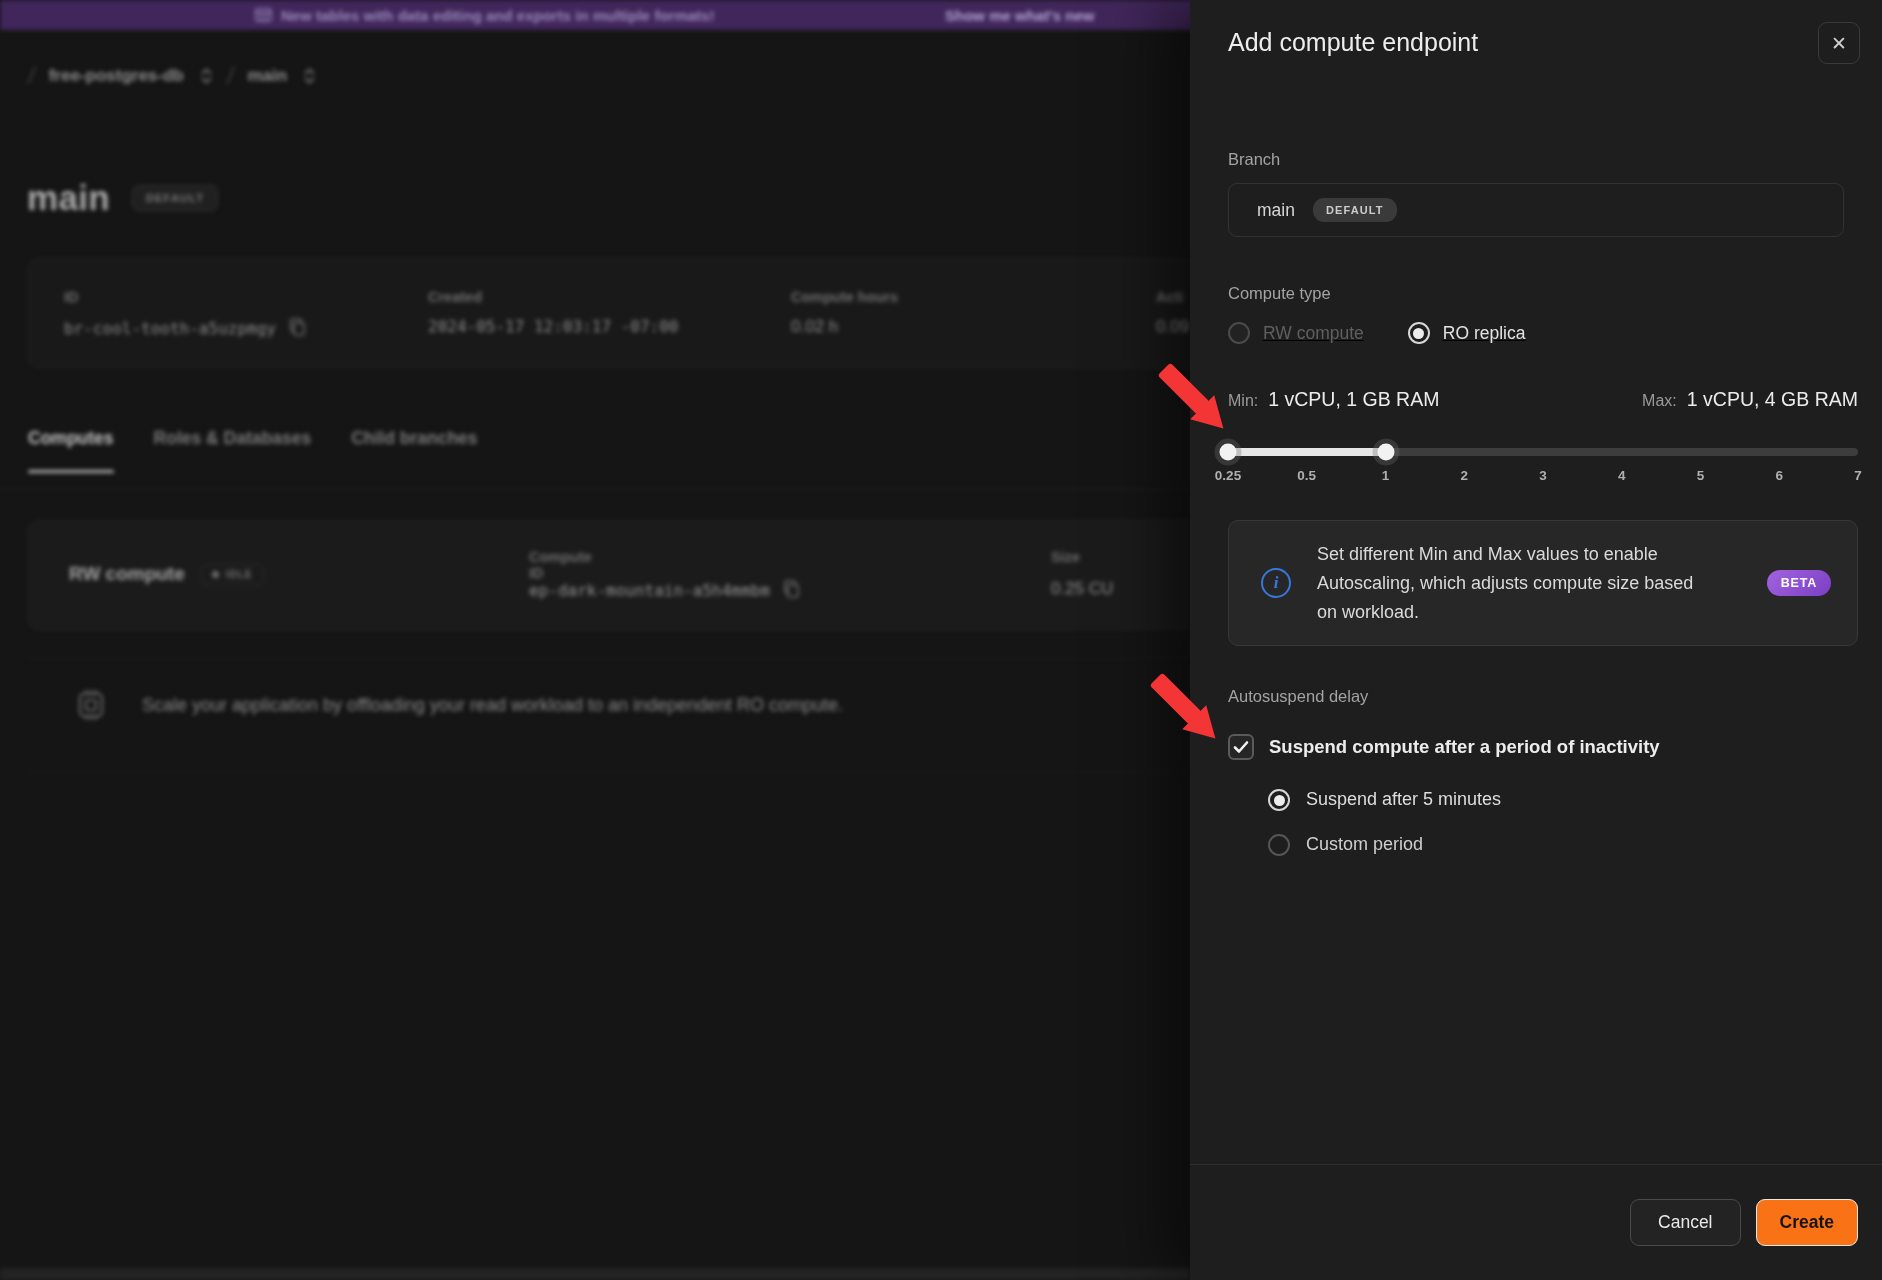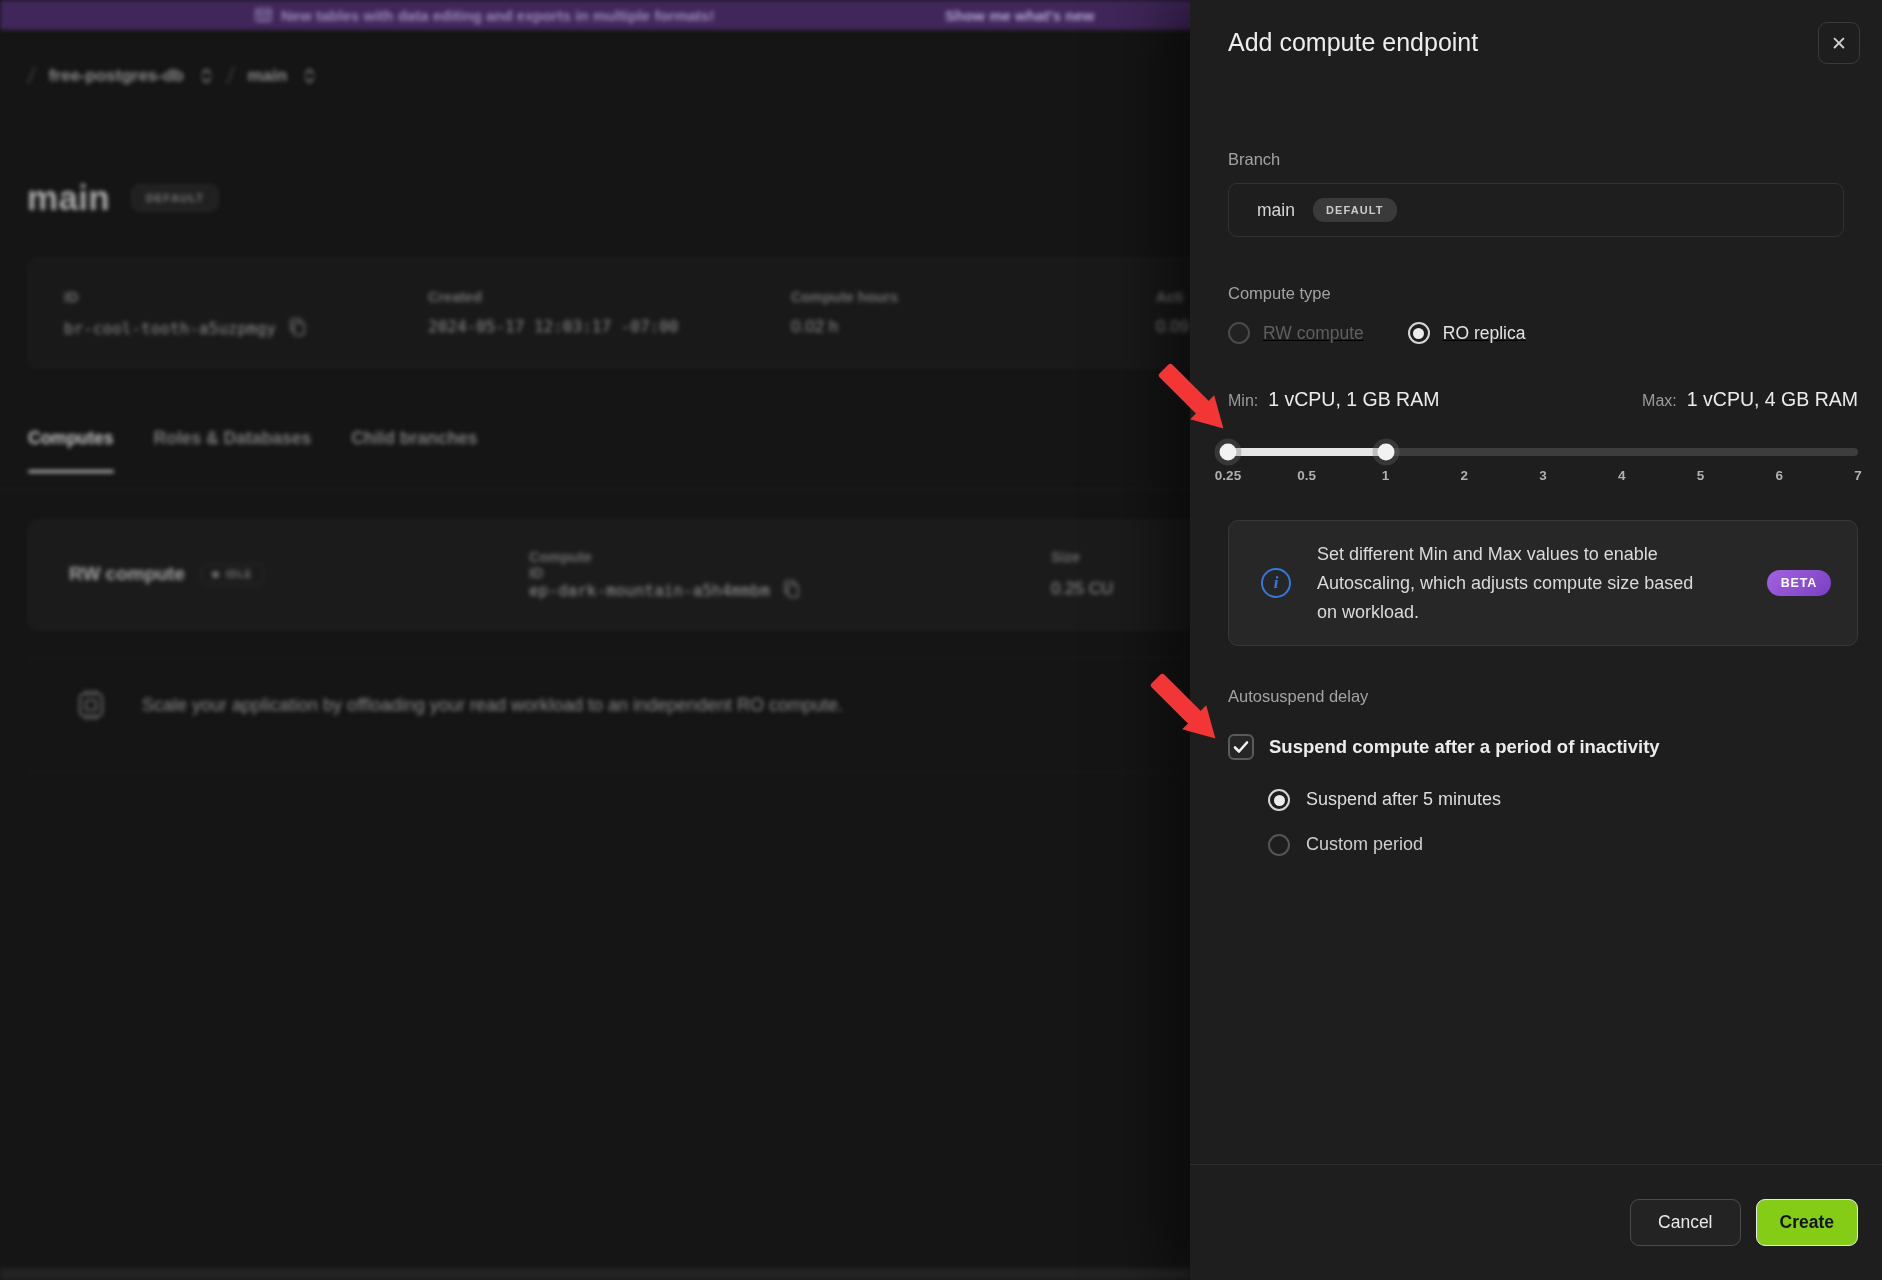--- a/index.html
+++ b/index.html
@@ -106,21 +106,21 @@
   .checkbox-label { font-size:18.5px; font-weight:700; color:#ececec; }
   .suspend-opt { position:absolute; left:78px; display:flex; align-items:flex-start; gap:16px; cursor:pointer; }
   .suspend-opt .label-on { font-size:18px; color:#dedede; }
   .suspend-opt .label-off { font-size:18px; color:#cecece; }
   .radio.off2 { border:2px solid #555; background:transparent; }
 
   .panel-footer { position:absolute; left:0; right:0; bottom:0; height:116px; border-top:1px solid #2e2e2e;
     display:flex; align-items:center; justify-content:flex-end; gap:15px; padding:0 24px; }
   .btn-cancel { height:47px; padding:0 27px; border-radius:9px; background:#232323; border:1px solid #4a4a4a;
     color:#e8e8e8; font-size:17.5px; font-weight:500; font-family:inherit; cursor:pointer; }
-  .btn-create { height:47px; padding:0 23px; border-radius:9px; background:#84cc16; border:1px solid #e9e9e9;
+  .btn-create { height:47px; padding:0 23px; border-radius:9px; background:#f97316; border:1px solid #e9e9e9;
     color:#141414; font-size:17.5px; font-weight:600; font-family:inherit; cursor:pointer; }
 
   
   .arrow { position:absolute; z-index:30; display:flex; align-items:center; transform-origin:0 50%; transform:rotate(45deg); }
   .arrow-shaft { width:56px; height:18px; background:#f43535; border-radius:3px; }
   .arrow-head { width:0; height:0; border-top:17px solid transparent; border-bottom:17px solid transparent;
     border-left:30px solid #f43535; margin-left:-2px; }
 
   svg { display:block; }
 </style>

